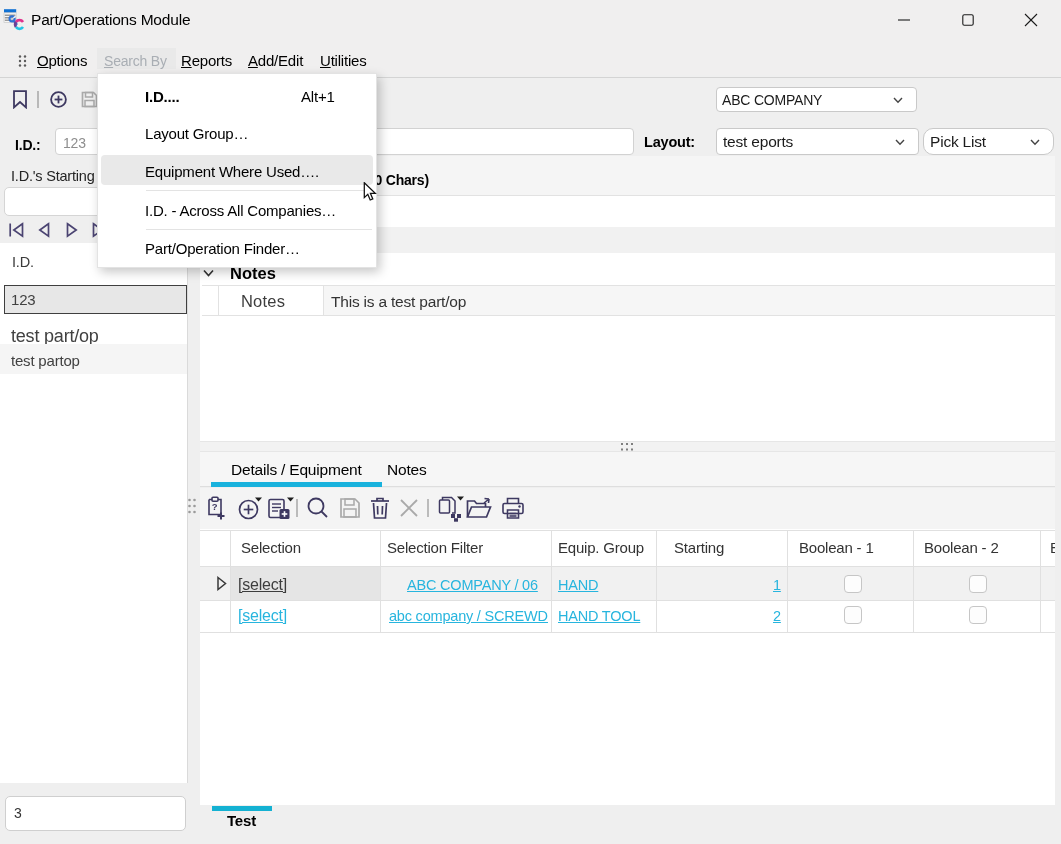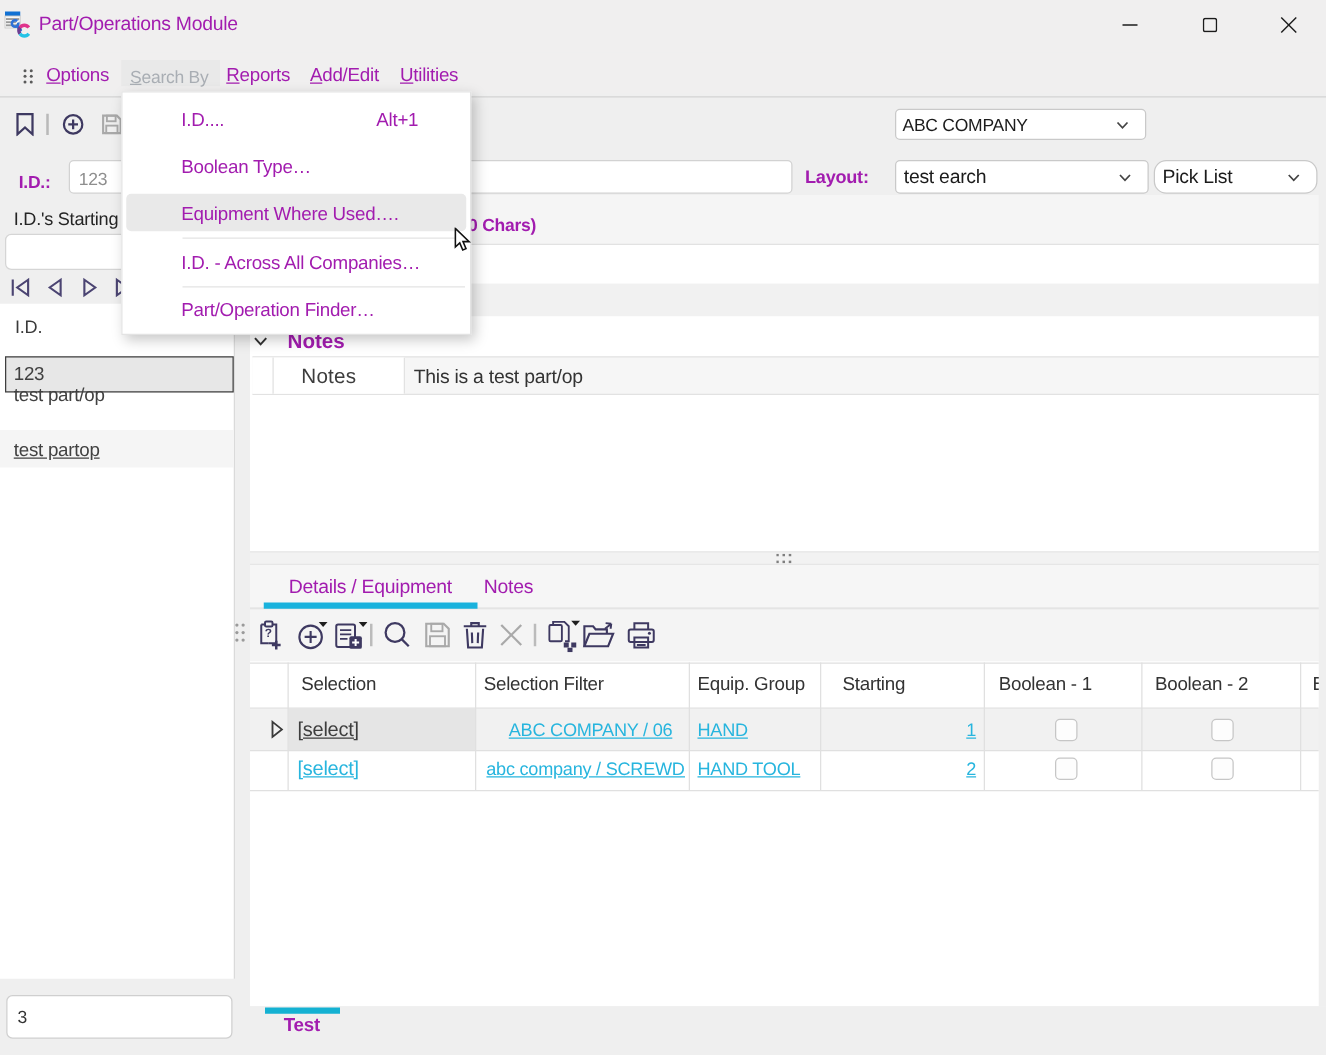--- a/index.html
+++ b/index.html
@@ -1,20 +1,20 @@
 <!DOCTYPE html>
 <html><head>
 <meta charset="utf-8">
 <style>
   * { margin:0; padding:0; box-sizing:border-box; }
   html,body { width:1061px; height:844px; overflow:hidden; }
   body { font-family:"Liberation Sans", sans-serif; background:#efefef; position:relative;
          -webkit-font-smoothing:antialiased; }
   .abs { position:absolute; }
-  .txt { font-size:15px; color:#a21caf; letter-spacing:-0.2px; white-space:nowrap; }
+  .txt { font-size:15px; color:#000000; letter-spacing:-0.2px; white-space:nowrap; }
   .b { font-weight:bold; }
   .link { color:#27b5de; text-decoration:underline; font-size:14.5px; }
   .u { text-decoration:underline; }
   .combo { position:absolute; background:#fff; border:1px solid #c9c9c9; border-radius:4px; }
   .combo .ct { position:absolute; left:9px; top:50%; transform:translateY(-50%);
                font-size:14px; color:#1b1b1b; letter-spacing:-0.2px; white-space:nowrap;}
   .chev { position:absolute; top:50%; transform:translateY(-50%); right:12px; width:12px; height:12px; }
   .vline { position:absolute; width:1px; background:#e0e0e0; }
   .hline { position:absolute; height:1px; background:#e0e0e0; }
 </style>
@@ -86,21 +86,21 @@
   <svg class="chev" viewBox="0 0 12 12">
       <path d="M 2 4 l 4 4.2 l 4 -4.2" fill="none" stroke="#444" stroke-width="1.4"></path>
     </svg>
 </div>
 
 <div class="abs txt b" style="left:15px;top:137px;font-size:14px;">I.D.:</div>
 <div class="abs" style="left:55px;top:128px;width:579px;height:27px;background:#fff;border:1px solid #d2d2d2;border-radius:4px;"></div>
 <div class="abs txt" style="left:63px;top:135px;color:#8e8e8e;font-size:14px;">123</div>
 <div class="abs txt b" style="left:644px;top:134px;font-size:14.5px;">Layout:</div>
 <div class="combo" style="left:716px;top:128px;width:203px;height:27px;">
-  <span class="ct" style="font-size:15.5px;left:6px;">test earch</span>
+  <span class="ct" style="font-size:15.5px;left:6px;">test eports</span>
   <svg class="chev" viewBox="0 0 12 12">
       <path d="M 2 4 l 4 4.2 l 4 -4.2" fill="none" stroke="#444" stroke-width="1.4"></path>
     </svg>
 </div>
 <div class="combo" style="left:923px;top:128px;width:131px;height:27px;border-radius:10px;">
   <span class="ct" style="font-size:15.5px;left:6px;">Pick List</span>
   <svg class="chev" viewBox="0 0 12 12">
       <path d="M 2 4 l 4 4.2 l 4 -4.2" fill="none" stroke="#444" stroke-width="1.4"></path>
     </svg>
 </div>
@@ -115,23 +115,23 @@
     <path d="M 40.5 1.8 L 31.8 8 L 40.5 14.2 Z"></path>
     <path d="M 59.5 1.8 L 68.2 8 L 59.5 14.2 Z"></path>
     <path d="M 85.5 1.8 L 94.2 8 L 85.5 14.2 Z"></path>
   </g>
 </svg>
 
 <div class="abs" style="left:0;top:243px;width:188px;height:540px;background:#fff;border-right:1px solid #dadada;"></div>
 <div class="abs txt" style="left:12px;top:254px;font-size:14.5px;color:#3a3a3a;">I.D.</div>
 <div class="abs" style="left:4px;top:285px;width:183px;height:29px;background:#e7e7e7;border:1px solid #3f3f3f;"></div>
 <div class="abs txt" style="left:11px;top:291px;font-size:15px;color:#414141;">123</div>
-<div class="abs txt" style="left:11px;top:308px;font-size:15px;color:#414141;">test part/op</div>
+<div class="abs txt" style="left:11px;top:326px;font-size:18px;color:#414141;">test part/op</div>
 <div class="abs" style="left:0;top:344px;width:187px;height:30px;background:#f5f5f5;"></div>
-<div class="abs txt" style="left:11px;top:352px;font-size:15px;color:#414141;text-decoration:underline;">test partop</div>
+<div class="abs txt" style="left:11px;top:352px;font-size:15px;color:#414141;">test partop</div>
 
 <div class="abs" style="left:5px;top:796px;width:181px;height:35px;background:#fff;border:1px solid #cfcfcf;border-radius:5px;"></div>
 <div class="abs txt" style="left:14px;top:805px;font-size:14px;color:#333;">3</div>
 
 <div class="abs" style="left:200px;top:156px;width:861px;height:40px;background:#f5f5f5;border-bottom:1px solid #e2e2e2;"></div>
 <div class="abs txt b" style="left:370px;top:172px;font-size:14px;">(0 Chars)</div>
 <div class="abs" style="left:200px;top:196px;width:861px;height:31px;background:#fff;"></div>
 <div class="abs" style="left:200px;top:227px;width:861px;height:26px;background:#f1f1f1;"></div>
 <div class="abs" style="left:200px;top:253px;width:861px;height:189px;background:#fff;"></div>
 
@@ -309,23 +309,23 @@
 <div class="hline" style="left:200px;top:600px;width:855px;"></div>
 <div class="hline" style="left:200px;top:632px;width:855px;"></div>
 
 <div class="abs" style="left:1055px;top:156px;width:6px;height:649px;background:#efefef;"></div>
 
 <div class="abs" style="left:200px;top:805px;width:861px;height:39px;background:#efefef;"></div>
 <div class="abs" style="left:212px;top:806px;width:60px;height:4.5px;background:#14b1d2;"></div>
 <div class="abs txt b" style="left:227px;top:812px;font-size:15px;">Test</div>
 
 <div class="abs" style="left:97px;top:73px;width:280px;height:195px;background:#fff;border:1px solid #e3e3e3;box-shadow:3px 4px 10px rgba(0,0,0,0.22);"></div>
-<div class="abs txt" style="left:145px;top:88px;">I.D....</div>
+<div class="abs txt" style="left:145px;top:88px;font-weight:bold;">I.D....</div>
 <div class="abs txt" style="left:301px;top:88px;">Alt+1</div>
-<div class="abs txt" style="left:145px;top:125px;">Boolean Type…</div>
+<div class="abs txt" style="left:145px;top:125px;">Layout Group…</div>
 <div class="abs" style="left:101px;top:155px;width:272px;height:30px;background:#e9e9e9;border-radius:4px;"></div>
 <div class="abs txt" style="left:145px;top:163px;">Equipment Where Used….</div>
 <div class="abs hline" style="left:146px;top:190px;width:226px;background:#e3e3e3;"></div>
 <div class="abs txt" style="left:145px;top:202px;">I.D. - Across All Companies…</div>
 <div class="abs hline" style="left:146px;top:229px;width:226px;background:#e3e3e3;"></div>
 <div class="abs txt" style="left:145px;top:240px;">Part/Operation Finder…</div>
 
 <svg class="abs" style="left:363px;top:182px;" width="16" height="22" viewBox="0 0 16 22">
   <path d="M 1.3 0.7 L 1.3 15.6 L 4.8 12.3 L 7.2 18 L 9.8 16.9 L 7.4 11.3 L 12.3 11.3 Z" fill="#fff" stroke="#111" stroke-width="1.25"></path>
 </svg>

